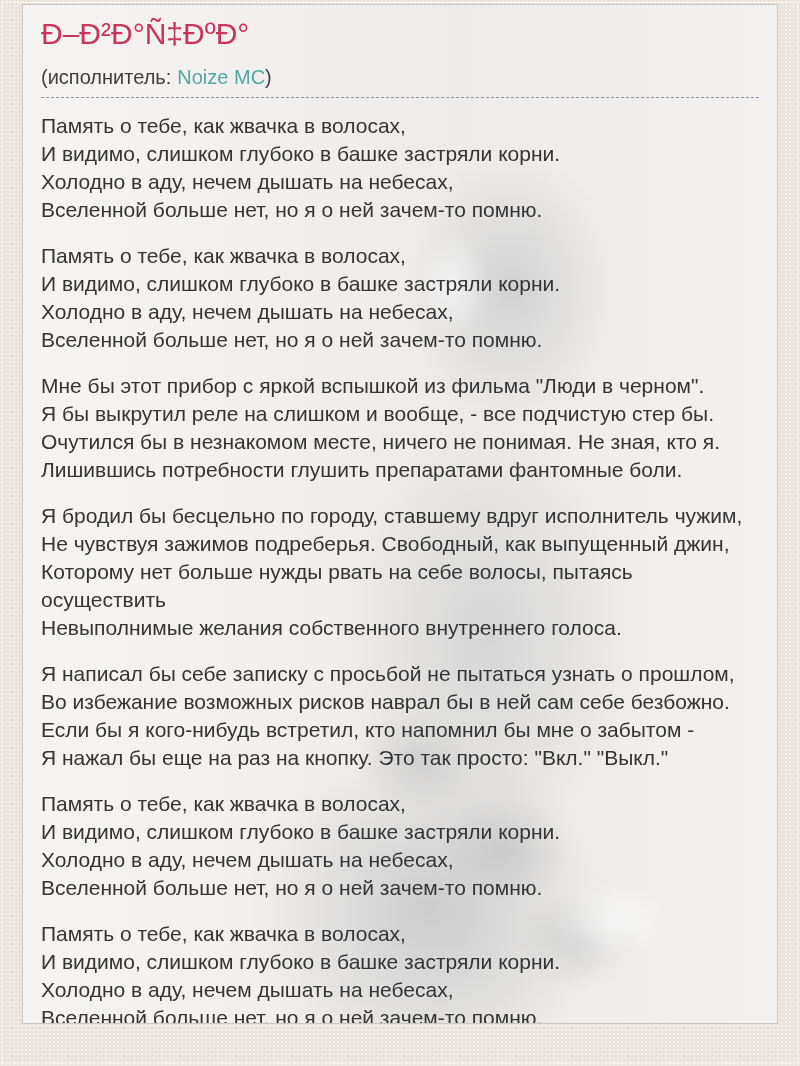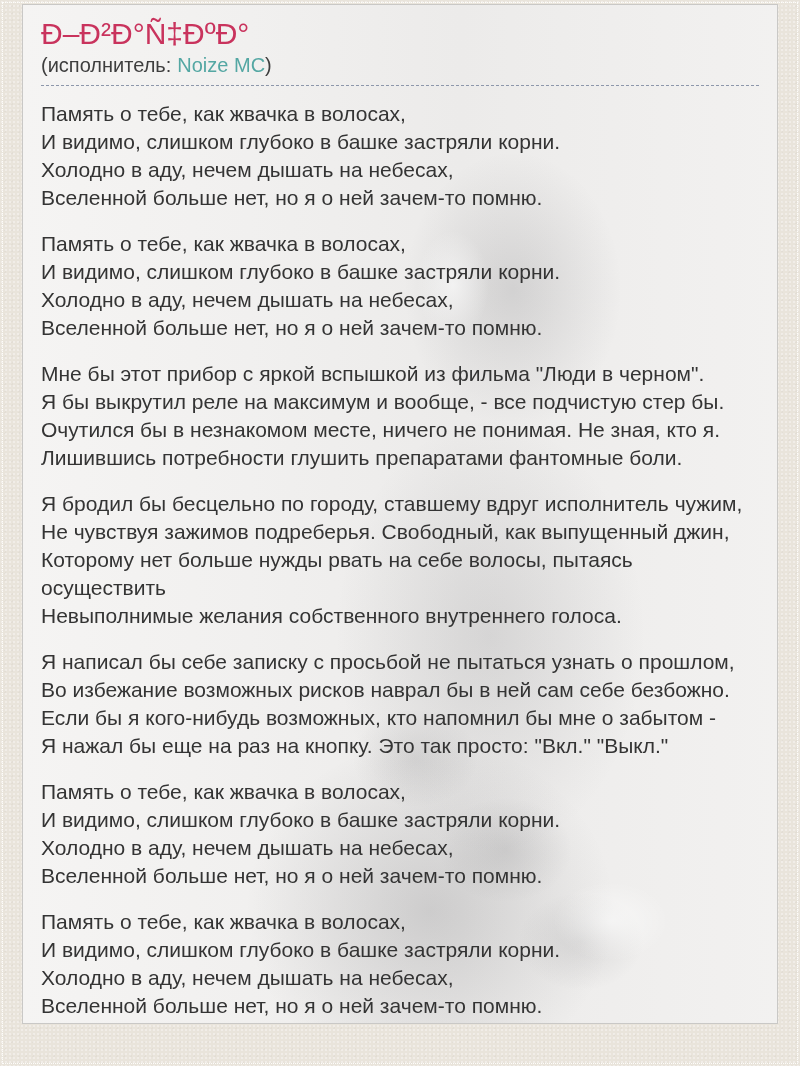--- a/index.html
+++ b/index.html
@@ -53,21 +53,21 @@
     border-bottom: 1px dashed #8d97ab;
   }
   .song-title {
     margin: 0;
     font-size: 30px;
     line-height: 34px;
     font-weight: 400;
     color: #c9335d;
   }
   .artist-line {
-    margin-top: 2px;
+    margin-top: 14px;
     font-size: 20px;
     line-height: 24px;
     color: #3e3e3e;
   }
   .artist-link {
     color: #54a7a3;
     text-decoration: none;
     margin-left: 6px;
   }
   .lyrics {
@@ -99,34 +99,34 @@
       <span class="line">Вселенной больше нет, но я о ней зачем-то помню.</span>
     </p>
     <p class="stanza">
       <span class="line">Память о тебе, как жвачка в волосах,</span>
       <span class="line">И видимо, слишком глубоко в башке застряли корни.</span>
       <span class="line">Холодно в аду, нечем дышать на небесах,</span>
       <span class="line">Вселенной больше нет, но я о ней зачем-то помню.</span>
     </p>
     <p class="stanza">
       <span class="line">Мне бы этот прибор с яркой вспышкой из фильма "Люди в черном".</span>
-      <span class="line">Я бы выкрутил реле на максимум и вообще, - все подчистую стер бы.</span>
+      <span class="line">Я бы выкрутил реле на слишком и вообще, - все подчистую стер бы.</span>
       <span class="line">Очутился бы в незнакомом месте, ничего не понимая. Не зная, кто я.</span>
       <span class="line">Лишившись потребности глушить препаратами фантомные боли.</span>
     </p>
     <p class="stanza">
       <span class="line">Я бродил бы бесцельно по городу, ставшему вдруг исполнитель чужим,</span>
       <span class="line">Не чувствуя зажимов подреберья. Свободный, как выпущенный джин,</span>
       <span class="line">Которому нет больше нужды рвать на себе волосы, пытаясь осуществить</span>
       <span class="line">Невыполнимые желания собственного внутреннего голоса.</span>
     </p>
     <p class="stanza">
       <span class="line">Я написал бы себе записку с просьбой не пытаться узнать о прошлом,</span>
       <span class="line">Во избежание возможных рисков наврал бы в ней сам себе безбожно.</span>
-      <span class="line">Если бы я кого-нибудь возможных, кто напомнил бы мне о забытом -</span>
+      <span class="line">Если бы я кого-нибудь встретил, кто напомнил бы мне о забытом -</span>
       <span class="line">Я нажал бы еще на раз на кнопку. Это так просто: "Вкл." "Выкл."</span>
     </p>
     <p class="stanza">
       <span class="line">Память о тебе, как жвачка в волосах,</span>
       <span class="line">И видимо, слишком глубоко в башке застряли корни.</span>
       <span class="line">Холодно в аду, нечем дышать на небесах,</span>
       <span class="line">Вселенной больше нет, но я о ней зачем-то помню.</span>
     </p>
     <p class="stanza">
       <span class="line">Память о тебе, как жвачка в волосах,</span>

